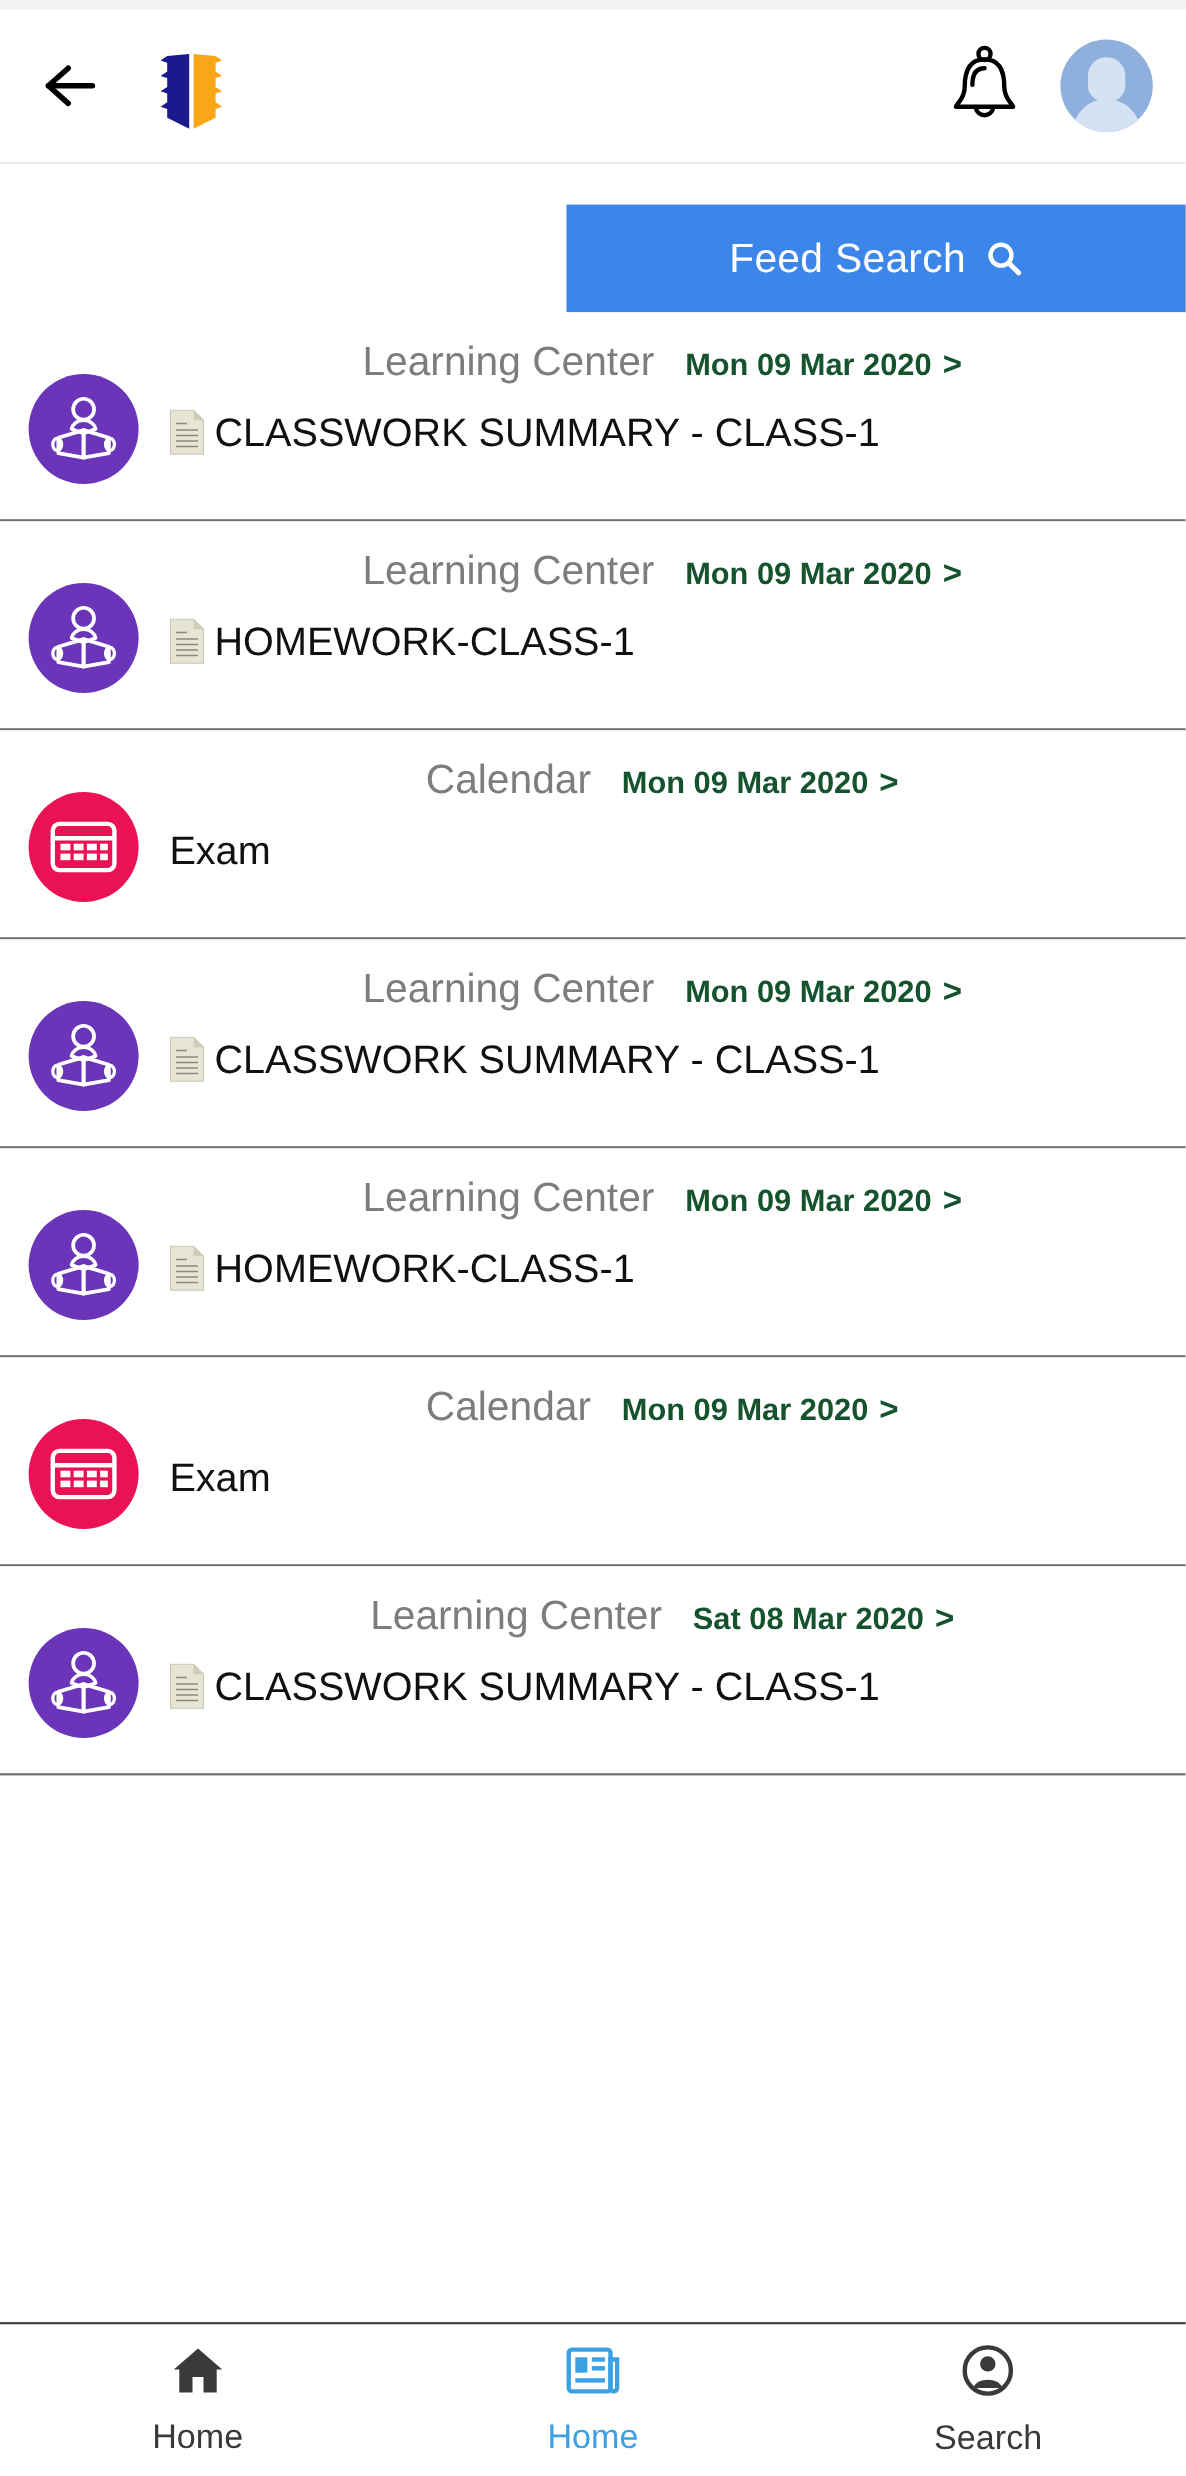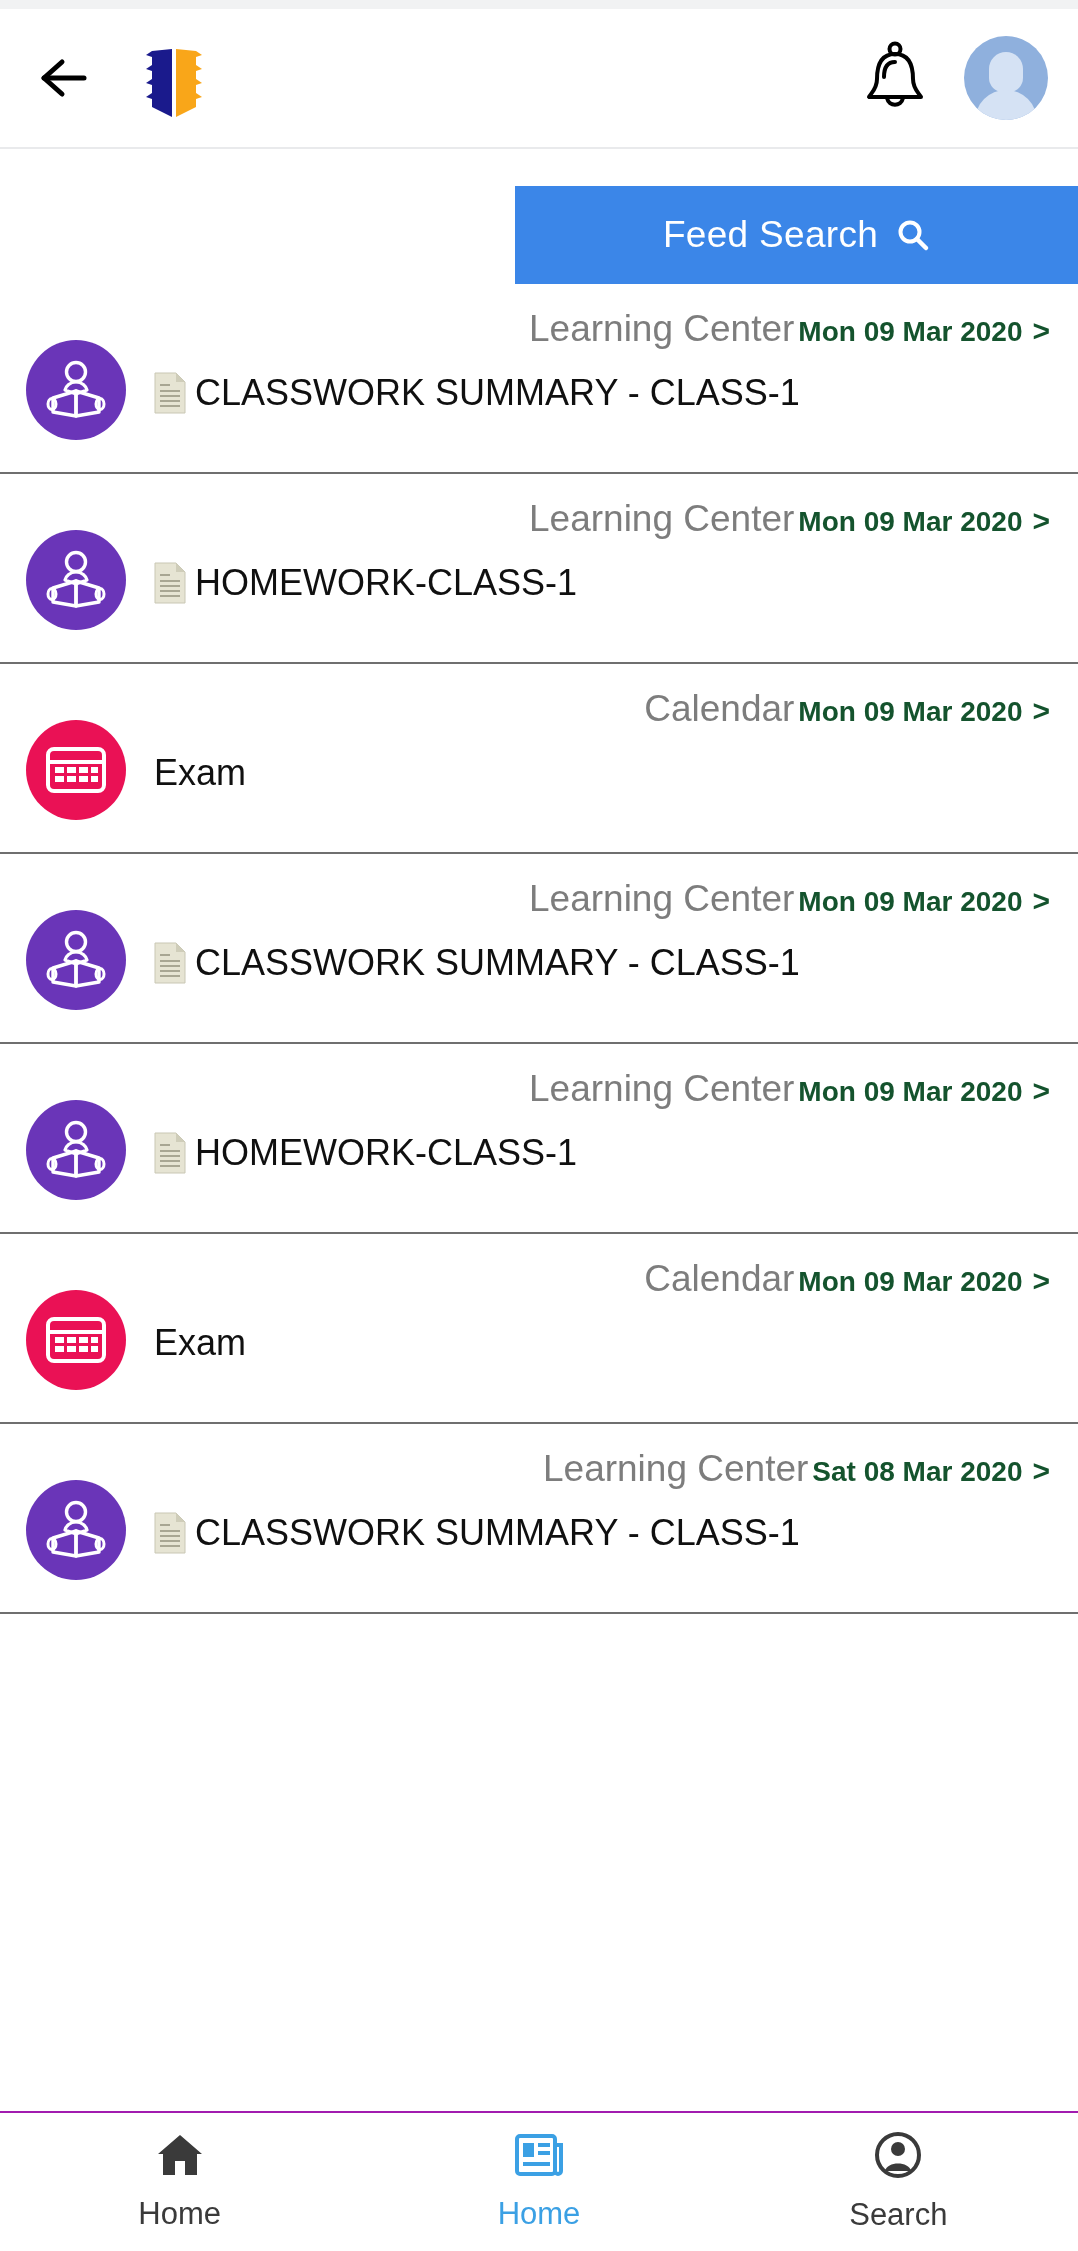--- a/index.html
+++ b/index.html
@@ -138,22 +138,22 @@
   .row-icon.calendar { background: #ea1155; }
 
   .row-body {
     flex: 1 1 auto;
     padding-left: 28px;
     min-width: 0;
   }
   .row-top {
     display: flex;
     align-items: baseline;
-    justify-content: flex-end;
-    gap: 4px;
+    justify-content: center;
+    gap: 28px;
   }
   .row-source {
     font-size: 37px;
     color: #7d7d7d;
     font-weight: 400;
     white-space: nowrap;
   }
   .row-date {
     font-size: 28px;
     color: #14532d;
@@ -177,21 +177,21 @@
     width: 32px; height: 42px;
     flex: none;
     display: inline-block;
   }
 
   
   .bottom-nav {
     flex: none;
     height: 140px;
     background: #ffffff;
-    border-top: 2px solid #a21caf;
+    border-top: 2px solid #404040;
     display: flex;
     align-items: center;
   }
   .nav-item {
     flex: 1 1 0;
     height: 100%;
     display: flex;
     flex-direction: column;
     align-items: center;
     justify-content: center;

